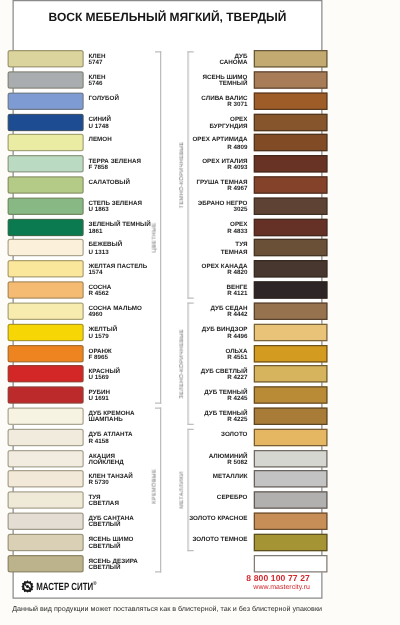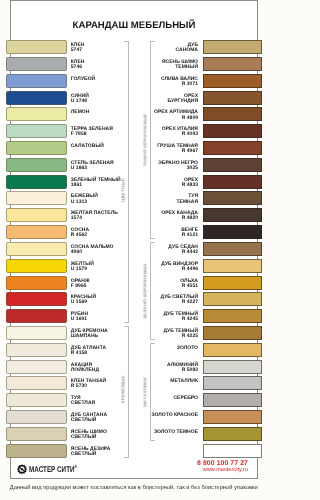--- a/index.html
+++ b/index.html
@@ -49,22 +49,21 @@
   .note{position:absolute;left:-2.8px;top:484.5px;width:273px;text-align:center;
         font-size:5.72px;line-height:6.4px;color:#2e2e2e;letter-spacing:0;}
 </style>
 </head>
 <body>
 
 <div class="page">
   <div class="card"></div>
 
   <div class="title">
-    <br>
-    <span>КАРАНДАШ МЕБЕЛЬНЫЙ</span>
+    <span>ВОСК МЕБЕЛЬНЫЙ МЯГКИЙ, ТВЕРДЫЙ</span><br>
   </div>
 
   <div class="rows" id="rows">
       <div class="row" style="top: 39.2px;">
         <div class="sw sw-l" style="background: rgb(219, 212, 157);"></div>
         <div class="lab lab-l">
           <div>КЛЕН</div>
           <div>5747</div>
         </div>
       </div>

